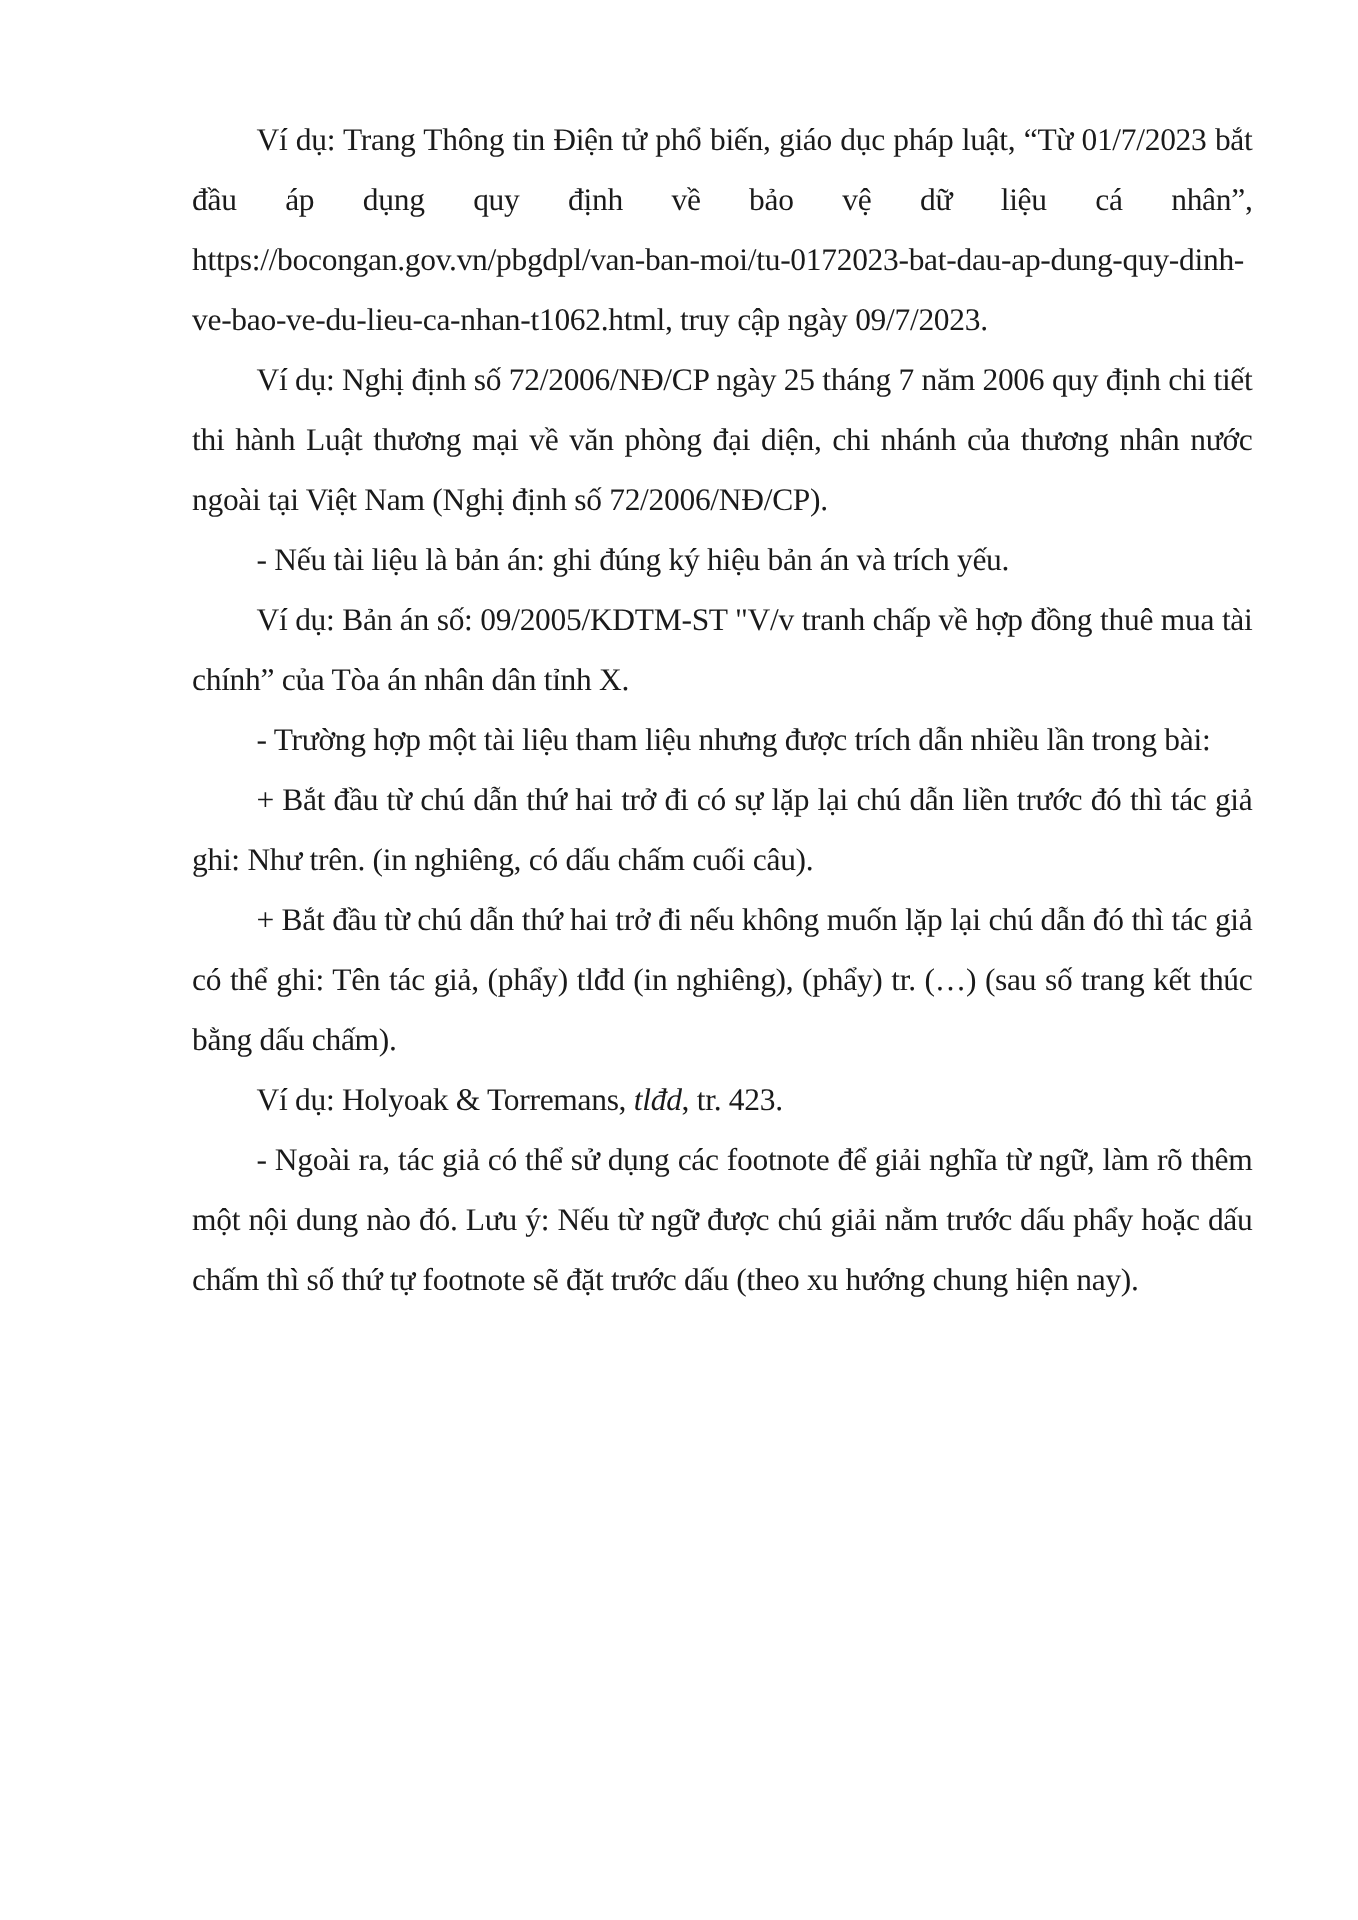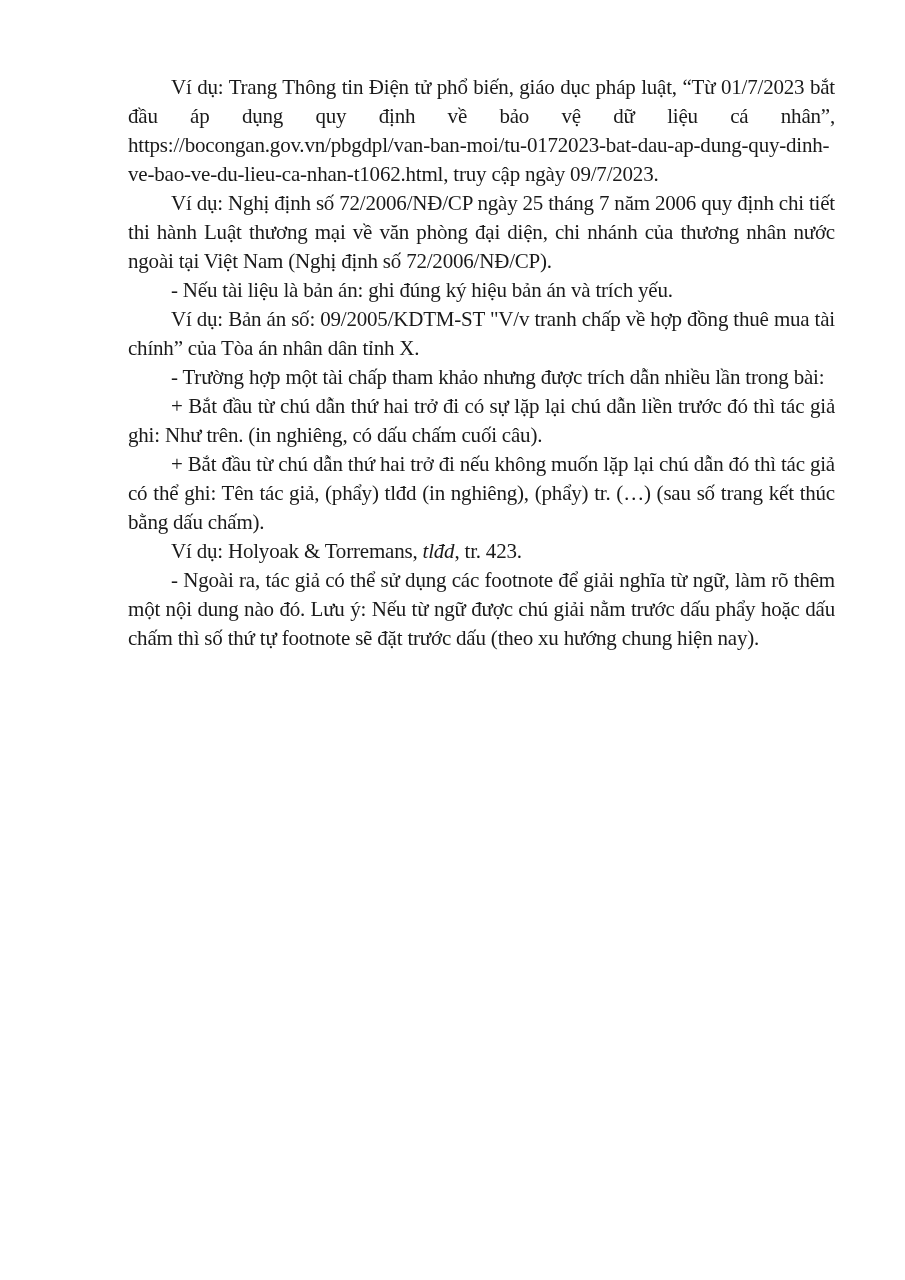--- a/index.html
+++ b/index.html
@@ -19,37 +19,37 @@
   .doc-body {
     position: absolute;
     top: 73px;
     left: 128px;
     width: 707px;
   }
   .para {
     margin: 0;
     padding: 0;
     font-size: 21px;
-    line-height: 29px;
+    line-height: 40px;
     letter-spacing: -0.2px;
     text-indent: 43px;
     text-align: justify;
     overflow-wrap: break-word;
   }
   .para em {
   }
 </style>
 </head>
 <body>
 
 <div class="page">
   <div class="doc-body">
       <p class="para"><span>Ví dụ: Trang Thông tin Điện tử phổ biến, giáo dục pháp luật, “Từ 01/7/2023 bắt đầu áp dụng quy định về bảo vệ dữ liệu cá nhân”, https://bocongan.gov.vn/pbgdpl/van-ban-moi/tu-0172023-bat-dau-ap-dung-quy-dinh-ve-bao-ve-du-lieu-ca-nhan-t1062.html, truy cập ngày 09/7/2023.</span></p>
       <p class="para"><span>Ví dụ: Nghị định số 72/2006/NĐ/CP ngày 25 tháng 7 năm 2006 quy định chi tiết thi hành Luật thương mại về văn phòng đại diện, chi nhánh của thương nhân nước ngoài tại Việt Nam (Nghị định số 72/2006/NĐ/CP).</span></p>
       <p class="para"><span>- Nếu tài liệu là bản án: ghi đúng ký hiệu bản án và trích yếu.</span></p>
       <p class="para"><span>Ví dụ: Bản án số: 09/2005/KDTM-ST "V/v tranh chấp về hợp đồng thuê mua tài chính” của Tòa án nhân dân tỉnh X.</span></p>
-      <p class="para"><span>- Trường hợp một tài chấp tham khảo nhưng được trích dẫn nhiều lần trong bài:</span></p>
+      <p class="para"><span>- Trường hợp một tài liệu tham liệu nhưng được trích dẫn nhiều lần trong bài:</span></p>
       <p class="para"><span>+ Bắt đầu từ chú dẫn thứ hai trở đi có sự lặp lại chú dẫn liền trước đó thì tác giả ghi: Như trên. (in nghiêng, có dấu chấm cuối câu).</span></p>
       <p class="para"><span>+ Bắt đầu từ chú dẫn thứ hai trở đi nếu không muốn lặp lại chú dẫn đó thì tác giả có thể ghi: Tên tác giả, (phẩy) tlđd (in nghiêng), (phẩy) tr. (…) (sau số trang kết thúc bằng dấu chấm).</span></p>
       <p class="para"><span>Ví dụ: Holyoak &amp; Torremans, </span><em>tlđd</em><span>, tr. 423.</span></p>
       <p class="para"><span>- Ngoài ra, tác giả có thể sử dụng các footnote để giải nghĩa từ ngữ, làm rõ thêm một nội dung nào đó. Lưu ý: Nếu từ ngữ được chú giải nằm trước dấu phẩy hoặc dấu chấm thì số thứ tự footnote sẽ đặt trước dấu (theo xu hướng chung hiện nay).</span></p>
     </div>
 </div>
 
 </body></html>

